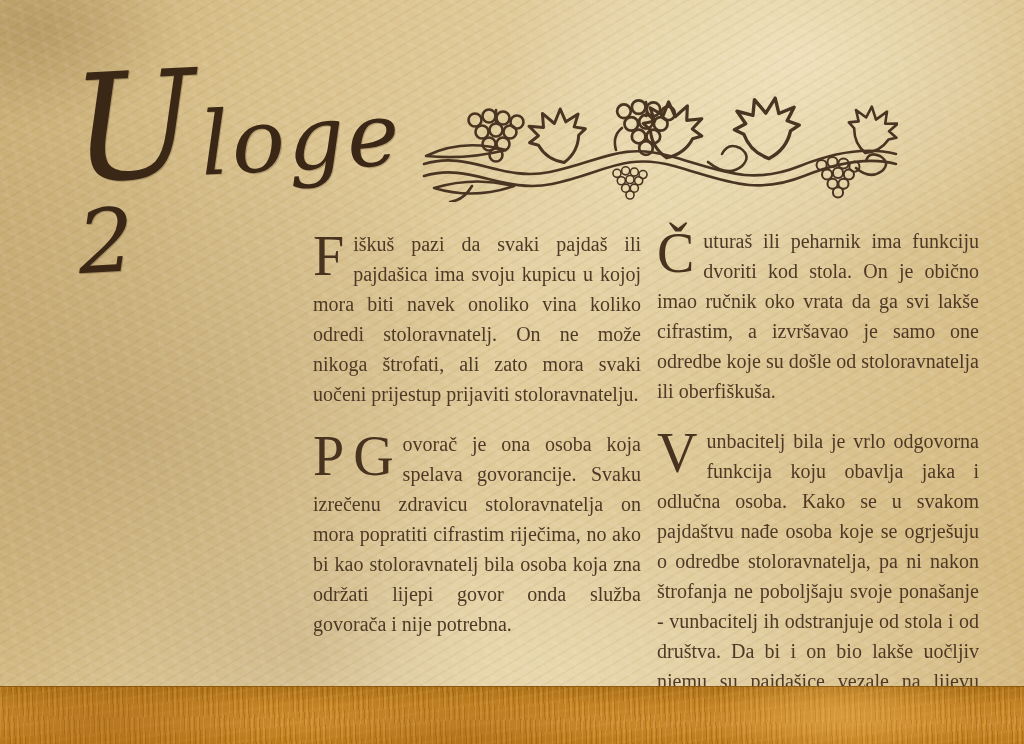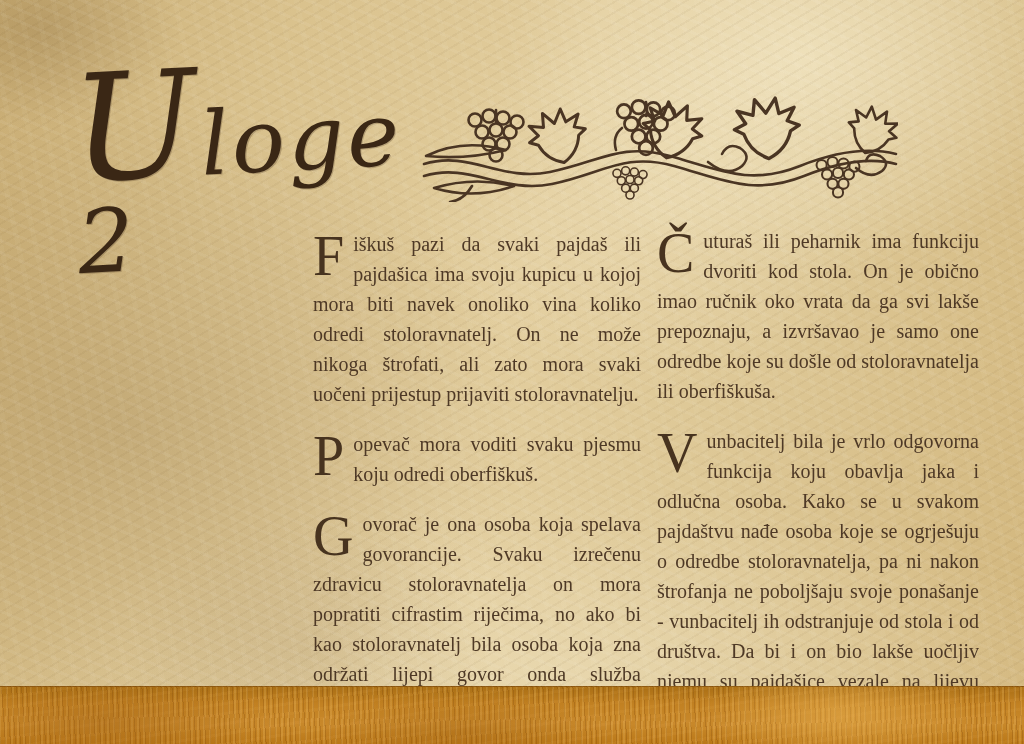--- a/index.html
+++ b/index.html
@@ -113,23 +113,23 @@
       <use href="#grapes" transform="translate(210,88) scale(0.62)"></use>
       <use href="#grapes" transform="translate(418,82) scale(0.78)"></use>
 
       <path d="M76,16 q0,8 0,12"></path>
       <path d="M226,8 q2,8 0,14"></path>
     </svg>
   </div>
 
   <div class="col col-left">
     <p class="para"><span class="dropcap">F</span><span>iškuš pazi da svaki pajdaš ili pajdašica ima svoju kupicu u kojoj mora biti navek onoliko vina koliko odredi stoloravnatelj. On ne može nikoga štrofati, ali zato mora svaki uočeni prijestup prijaviti stoloravnatelju.</span></p>
-    <p class="para"><span class="dropcap">P</span><span>opevač mora voditi svaku pjesmu koju odredi oberfiškuš.</span></p>
+    <p class="para"><span class="dropcap">P</span></p>
     <p class="para"><span class="dropcap">G</span><span>ovorač je ona osoba koja spelava govorancije. Svaku izrečenu zdravicu stoloravnatelja on mora popratiti cifrastim riječima, no ako bi kao stoloravnatelj bila osoba koja zna održati lijepi govor onda služba govorača i nije potrebna.</span></p>
   </div>
 
   <div class="col col-right">
-    <p class="para"><span class="dropcap">Č</span><span>uturaš ili peharnik ima funkciju dvoriti kod stola. On je obično imao ručnik oko vrata da ga svi lakše prepoznaju, a izvršavao je samo one odredbe koje su došle od stoloravnatelja ili oberfiškuša.</span></p>
+    <p class="para"><span class="dropcap">Č</span><span>uturaš ili peharnik ima funkciju dvoriti kod stola. On je obično imao ručnik oko vrata da ga svi lakše cifrastim, a izvršavao je samo one odredbe koje su došle od stoloravnatelja ili oberfiškuša.</span></p>
     <p class="para"><span class="dropcap">V</span><span>unbacitelj bila je vrlo odgovorna funkcija koju obavlja jaka i odlučna osoba. Kako se u svakom pajdaštvu nađe osoba koje se ogrješuju o odredbe stoloravnatelja, pa ni nakon štrofanja ne poboljšaju svoje ponašanje - vunbacitelj ih odstranjuje od stola i od društva. Da bi i on bio lakše uočljiv njemu su pajdašice vezale na lijevu nadlakticu crvenu maramu.</span></p>
   </div>
 
   <div class="wood"></div>
 </div>
 
 </body></html>

